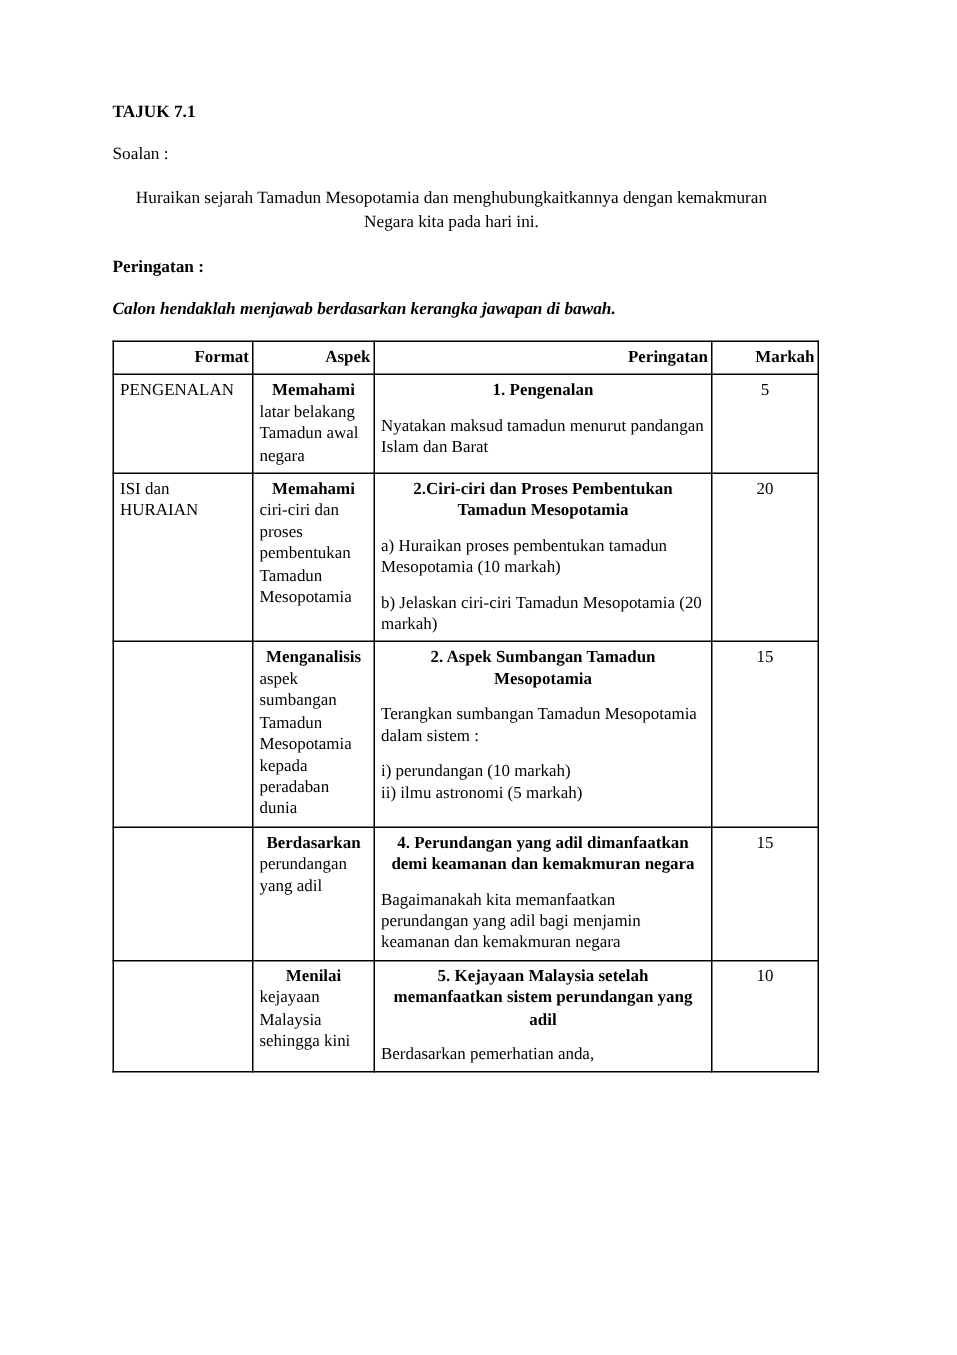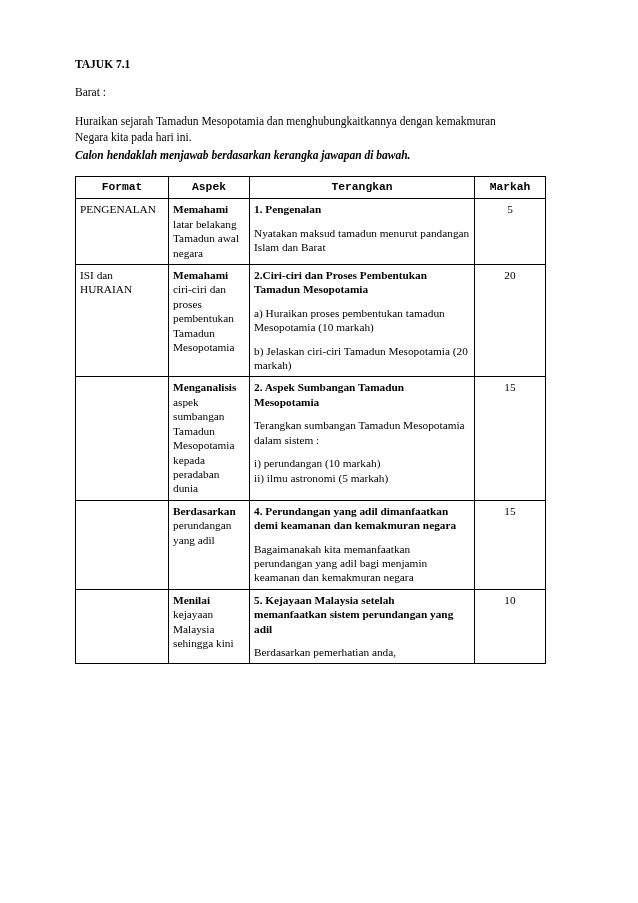--- a/index.html
+++ b/index.html
@@ -19,95 +19,96 @@
     position: absolute;
     left: 0;
     top: 0;
     width: 638px;
     height: 903px;
     background: #ffffff;
   }
   .content {
     position: absolute;
     left: 75px;
-    top: 57px;
+    top: 68px;
     width: 452px;
   }
   .line {
     font-size: 11.5px;
     line-height: 15px;
     margin-bottom: 13px;
   }
   .bold {
     font-weight: bold;
   }
   .bolditalic {
     font-weight: bold;
     font-style: italic;
   }
   .tight {
   }
   .para {
     font-size: 11.5px;
     line-height: 16px;
-    margin-bottom: 3px;
+    margin-bottom: 15px;
+    text-align: center;
   }
   table.kerangka {
     border-collapse: collapse;
     width: 452px;
     margin-top: 4px;
     table-layout: fixed;
   }
   table.kerangka td, table.kerangka th {
     border: 1px solid #000000;
     vertical-align: top;
     font-size: 11.3px;
     line-height: 14.4px;
     padding: 3px 4px 4px 4px;
   }
   table.kerangka th {
-    text-align: center;
+    text-align: right;
     font-weight: bold;
     padding: 3px 2px 4px 2px;
-    font-family: Liberation Mono, monospace;
   }
   .col-format { width: 88px; }
   .col-aspek { width: 76px; }
   .col-perincian { width: 220px; }
   .col-markah { width: 66px; }
   .cell-markah {
     text-align: center;
     vertical-align: middle;
   }
-  .b { font-weight: bold; }
+  .b { font-weight: bold; text-align: center; }
   .blk { display: block; }
   .gap { display: block; height: 9px; }
 </style>
 </head>
 <body>
 
 <div class="page">
   <div class="content">
 
     <div class="line bold">TAJUK 7.1</div>
 
 
-    <div class="line">Barat :</div>
+    <div class="line">Soalan :</div>
 
     <div class="para">Huraikan sejarah Tamadun Mesopotamia dan menghubungkaitkannya dengan kemakmuran Negara kita pada hari ini.</div>
 
+    <div class="line bold">Peringatan :</div>
 
     <div class="line bolditalic tight">Calon hendaklah menjawab berdasarkan kerangka jawapan di bawah.</div>
 
     <table class="kerangka">
       <thead>
         <tr>
           <th class="col-format">Format</th>
           <th class="col-aspek">Aspek</th>
-          <th class="col-perincian">Terangkan</th>
+          <th class="col-perincian">Peringatan</th>
           <th class="col-markah">Markah</th>
         </tr>
       </thead>
       <tbody>
 
         <tr>
           <td>PENGENALAN</td>
           <td>
             <span class="b blk">Memahami</span>
             <span class="blk">latar belakang Tamadun awal negara</span>

